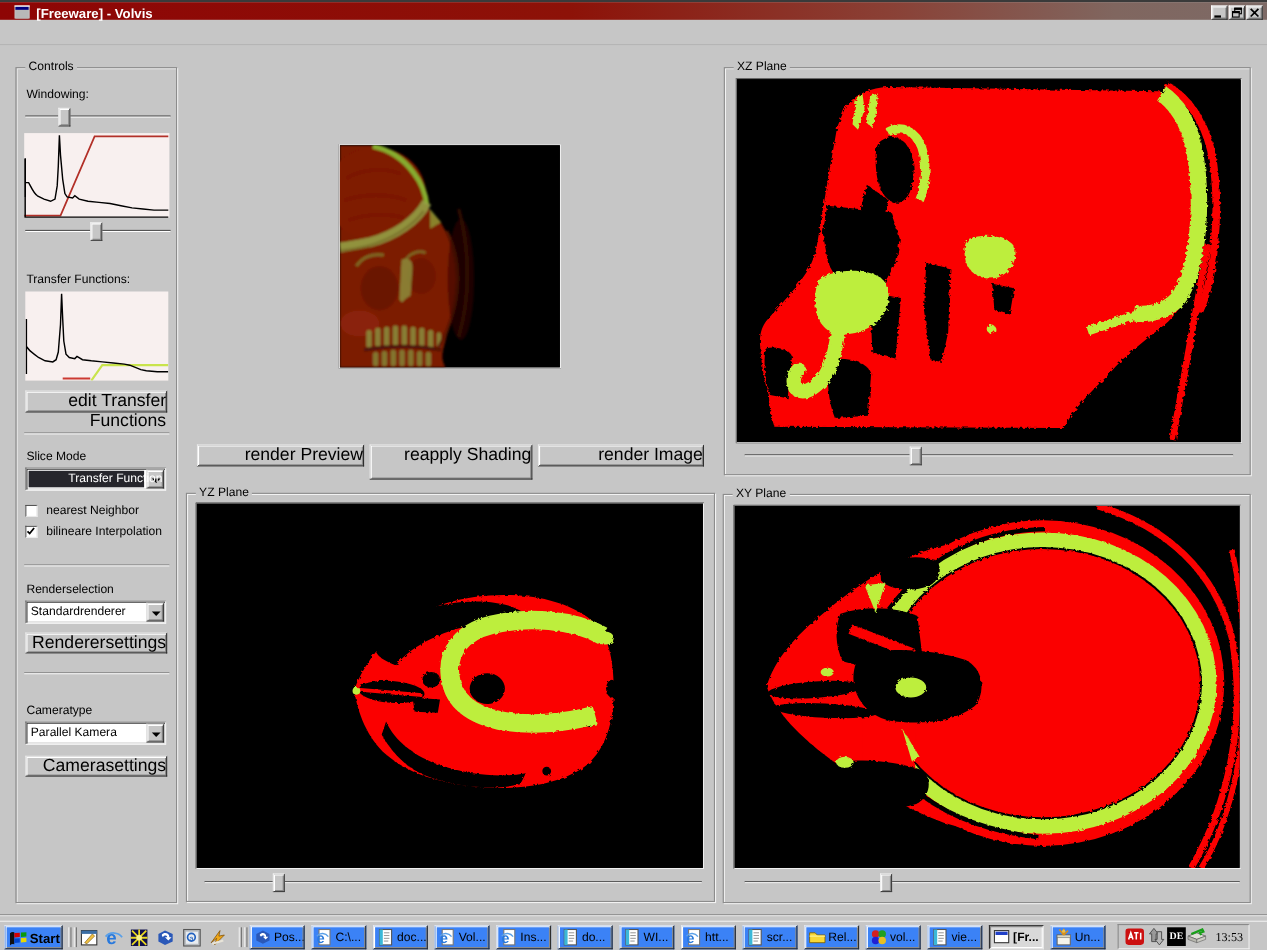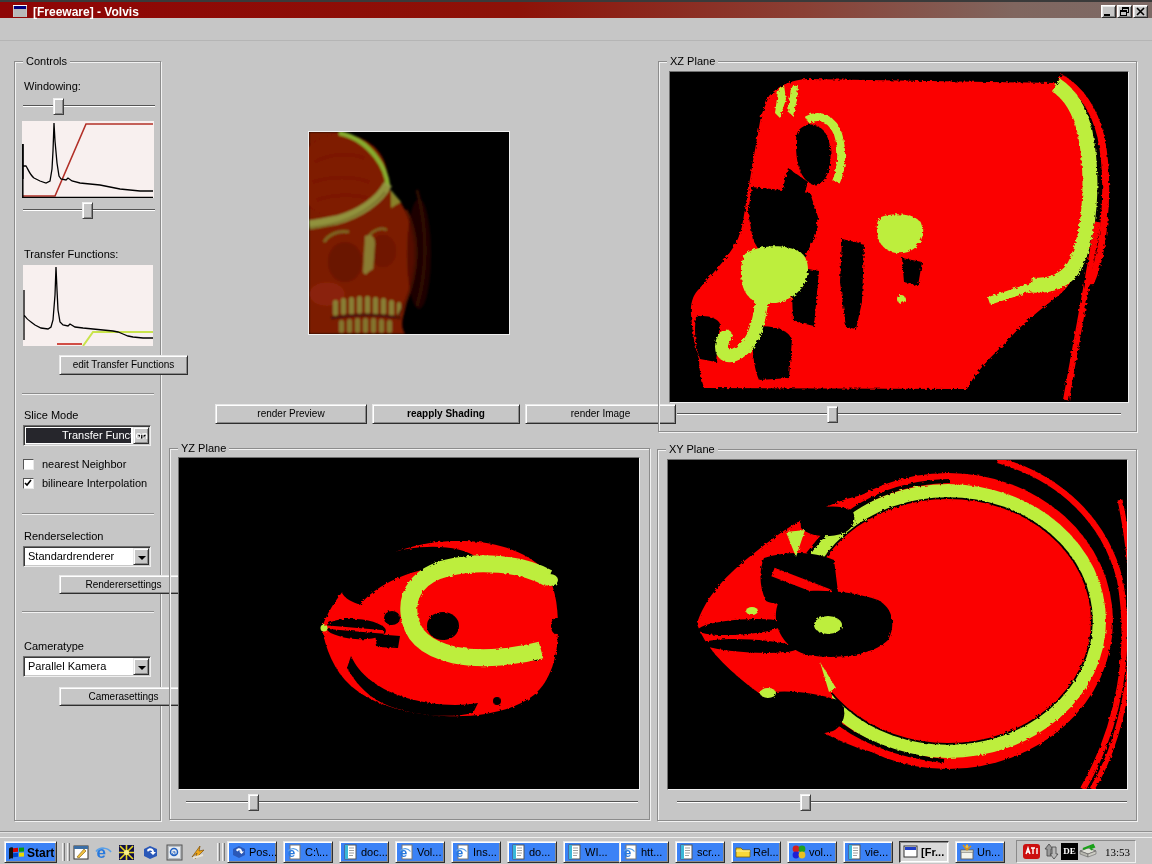--- a/index.html
+++ b/index.html
@@ -21,21 +21,21 @@
 #menufile u{text-decoration:underline;}
 
 .group{border:1px solid #8c8c8c;box-shadow:1px 1px 0 #f2f2f2, inset 1px 1px 0 #f2f2f2;}
 .glabel{position:absolute;top:-7px;left:8px;background:#c6c6c6;padding:0 3px;font-size:11px;color:#000;line-height:13px;}
 .lbl{font-size:11px;color:#000;}
 
 .well{background:#000;border:1px solid;border-color:#707070 #efefef #efefef #707070;}
 
 .btn{background:#c6c6c6;border:1px solid;border-color:#e8e8e8 #2e2e2e #2e2e2e #e8e8e8;
   box-shadow:inset 1px 1px 0 #ffffff, inset -1px -1px 0 #8a8a8a;
-  font-size:10px;color:#000;text-align:center;margin-left:36px;}
+  font-size:16px;color:#000;text-align:right;}
 
 .track{height:2px;border-top:1px solid #555;border-bottom:1px solid #fff;background:#9a9a9a;}
 .thumb{width:11px;height:17px;background:#c6c6c6;border:1px solid;border-color:#efefef #404040 #404040 #efefef;
   box-shadow:inset 1px 1px 0 #fff, inset -1px -1px 0 #888;}
 
 .combo{background:#fff;border:1px solid;border-color:#6e6e6e #efefef #efefef #6e6e6e;
   box-shadow:inset 1px 1px 0 #3a3a3a, inset -1px -1px 0 #c9c9c9;}
 .combo .txt{position:absolute;left:4px;top:3px;font-size:11px;}
 .cbtn{position:absolute;right:1px;top:1px;width:16px;bottom:1px;background:#c6c6c6;
   border:1px solid;border-color:#e8e8e8 #2e2e2e #2e2e2e #e8e8e8;
@@ -183,21 +183,21 @@
             <rect x="70" y="187" width="5" height="14" rx="2"></rect>
         <rect x="78" y="188" width="5" height="13" rx="2"></rect>
       </g>
       <path d="M97,78 C106,96 110,120 104,147 C100,164 94,177 88,187" fill="none" stroke="#5c1405" stroke-width="3" opacity="0.9"></path>
       <path d="M108,58 C118,94 119,137 108,174" fill="none" stroke="#4a1003" stroke-width="3" opacity="0.65"></path>
       <ellipse cx="110" cy="122" rx="12" ry="55" fill="#350b02" opacity="0.55"></ellipse>
     </g>
   </svg>
   </div>
   <div class="btn abs" style="left:179px;top:404px;width:152px;height:20px;line-height:18px;">render Preview</div>
-  <div class="btn abs" style="left:336px;top:404px;width:148px;height:20px;line-height:18px;font-weight:bold;">reapply Shading</div>
+  <div class="btn abs" style="left:336px;top:404px;width:148px;height:32px;line-height:18px;">reapply Shading</div>
   <div class="btn abs" style="left:489px;top:404px;width:151px;height:20px;line-height:18px;">render Image</div>
 
   <div class="group abs" style="left:658px;top:61px;width:479px;height:371px;">
       <span class="glabel">XZ Plane</span>
     </div>
   <div class="well abs" id="xzwell" style="left:669px;top:71px;width:460px;height:332px;">
   <svg width="458" height="330" viewBox="0 0 458 330">
     <rect width="458" height="330" fill="#000"></rect>
     <defs>
           <filter id="rgh1" x="-5%" y="-5%" width="110%" height="110%">
@@ -412,21 +412,21 @@
         <span class="tx">Ins...</span>
       </div>
       <div class="tbtn abs" style="left:507px;width:50px;">
         <svg class="ic" viewBox="0 0 16 16">
           <rect x="2" y="1" width="11" height="14" fill="#fff" stroke="#555"></rect>
           <rect x="2" y="1" width="3" height="14" fill="#3bb8d8"></rect>
           <path d="M6,4 h5 M6,6.5 h5 M6,9 h5 M6,11.5 h4" stroke="#888" stroke-width="0.8"></path>
         </svg>
         <span class="tx">do...</span>
       </div>
-      <div class="tbtn abs" style="left:563px;width:64px;">
+      <div class="tbtn abs" style="left:563px;width:50px;">
         <svg class="ic" viewBox="0 0 16 16">
           <rect x="2" y="1" width="11" height="14" fill="#fff" stroke="#555"></rect>
           <rect x="2" y="1" width="3" height="14" fill="#3bb8d8"></rect>
           <path d="M6,4 h5 M6,6.5 h5 M6,9 h5 M6,11.5 h4" stroke="#888" stroke-width="0.8"></path>
         </svg>
         <span class="tx">WI...</span>
       </div>
       <div class="tbtn abs" style="left:619px;width:50px;">
         <svg class="ic" viewBox="0 0 16 16">
           <rect x="3" y="1" width="10" height="14" fill="#fff" stroke="#777"></rect>

